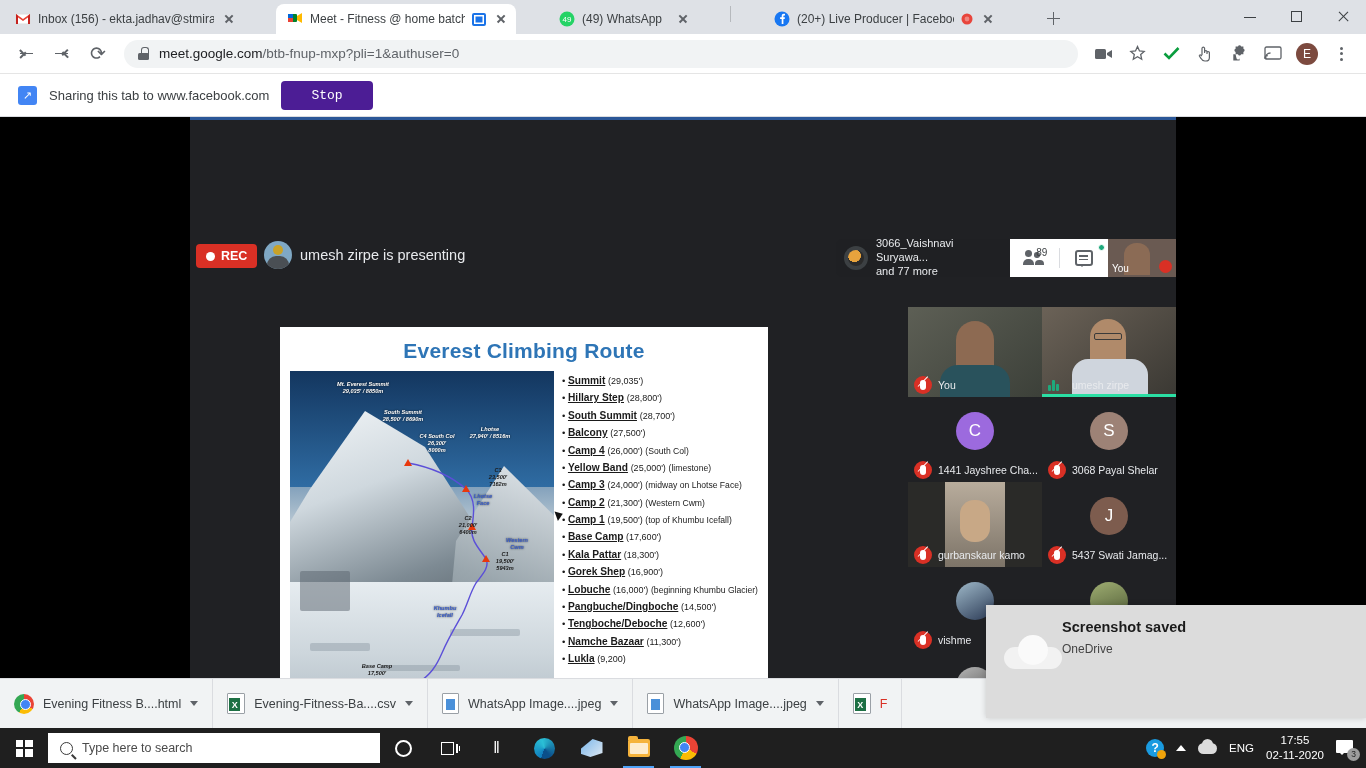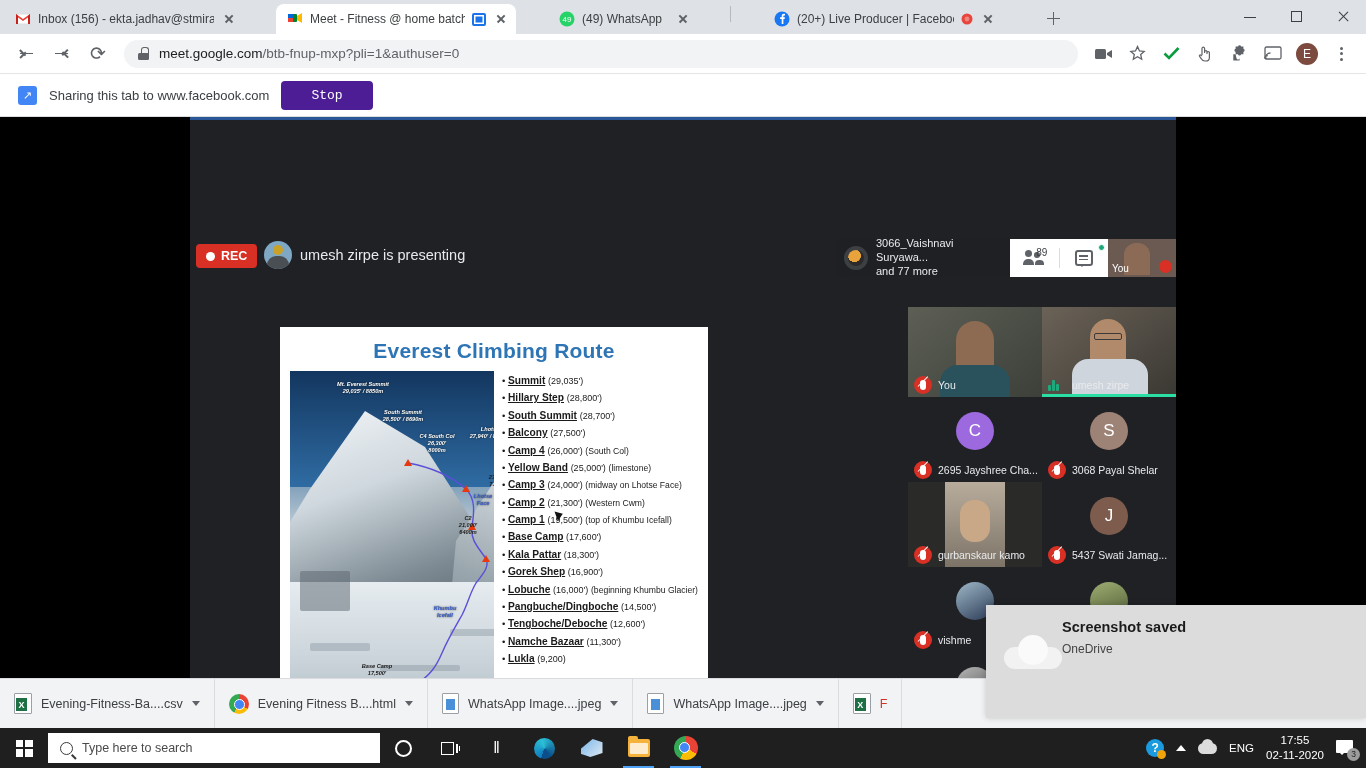--- a/index.html
+++ b/index.html
@@ -169,21 +169,21 @@
   .self-thumb {
     position:absolute; left:1108px; top:122px; width:68px; height:38px;
     background:#6a5a52; overflow:hidden;
   }
   .self-thumb .face{position:absolute;left:16px;top:4px;width:26px;height:32px;border-radius:12px 12px 0 0;background:#8b6b55;}
   .self-thumb .lbl{position:absolute;left:4px;bottom:3px;color:#fff;font-size:10px;}
   .self-thumb .mic{position:absolute;right:4px;bottom:4px;width:13px;height:13px;border-radius:50%;background:#d93025;}
 
   
   .slide {
-    position:absolute; left:280px; top:210px; width:428px; height:385px;
+    position:absolute; left:280px; top:210px; width:488px; height:385px;
     background:#fff; padding:8px 10px;
   }
   .slide-title {
     color:#2e75b6; font-size:21px; font-weight:bold; text-align:center;
     margin-top:4px; margin-bottom:8px; letter-spacing:.2px;
   }
   .slide-body { display:flex; gap:8px; }
   .mount {
     width:278px; height:340px; position:relative; overflow:hidden;
     background: linear-gradient(#1c3f6e 0%, #2d5f92 18%, #6f93b3 30%, #b9c8d3 45%, #d8dfe5 62%, #c9d2d9 100%);
@@ -660,21 +660,21 @@
           <span class="name">umesh zirpe</span>
           <span class="speakbar"></span>
         </div>
       </div>
       <div class="prow">
         <div class="ptile">
           <span class="pavatar" style="background:#9c6ade">C</span>
           <span class="micoff">
               <span class="mic-glyph"></span>
             </span>
-          <span class="name">2695 Jayshree Cha...</span>
+          <span class="name">1441 Jayshree Cha...</span>
         </div>
         <div class="ptile">
           <span class="pavatar" style="background:#9d8276">S</span>
           <span class="micoff">
               <span class="mic-glyph"></span>
             </span>
           <span class="name">3068 Payal Shelar</span>
         </div>
       </div>
       <div class="prow">
@@ -753,27 +753,27 @@
       <span class="cc-block">
         <span class="cc-box">CC</span>
         <span class="cc-label">Turn on captio</span>
       </span>
     </div>
 
   </div>
 
   <div class="dlbar">
     <div class="dlitem">
+      <span class="ic-chrome"></span>
+      <span class="dl-name">Evening Fitness B....html</span>
+      <span class="chev-dn"></span>
+    </div>
+    <div class="dlitem">
       <span class="ic-excel"></span>
       <span class="dl-name">Evening-Fitness-Ba....csv</span>
-      <span class="chev-dn"></span>
-    </div>
-    <div class="dlitem">
-      <span class="ic-chrome"></span>
-      <span class="dl-name">Evening Fitness B....html</span>
       <span class="chev-dn"></span>
     </div>
     <div class="dlitem">
       <span class="ic-jpeg"></span>
       <span class="dl-name">WhatsApp Image....jpeg</span>
       <span class="chev-dn"></span>
     </div>
     <div class="dlitem">
       <span class="ic-jpeg"></span>
       <span class="dl-name">WhatsApp Image....jpeg</span>

